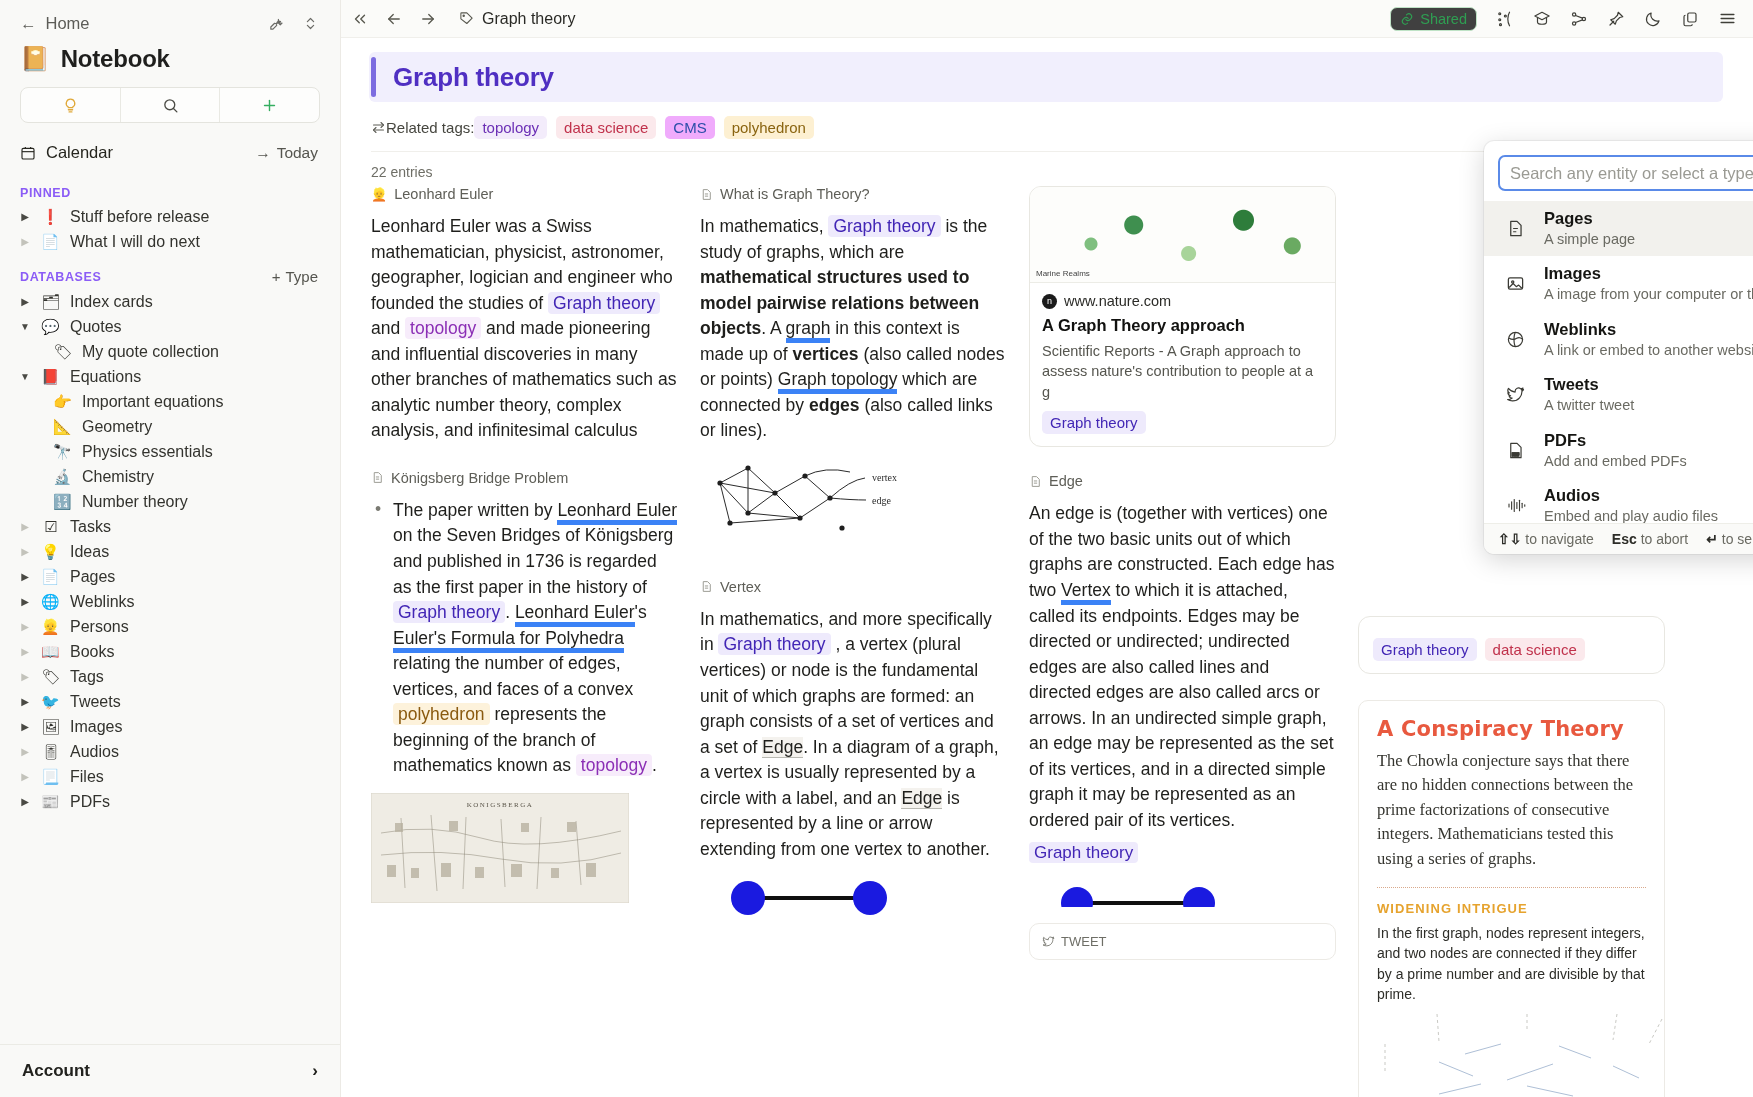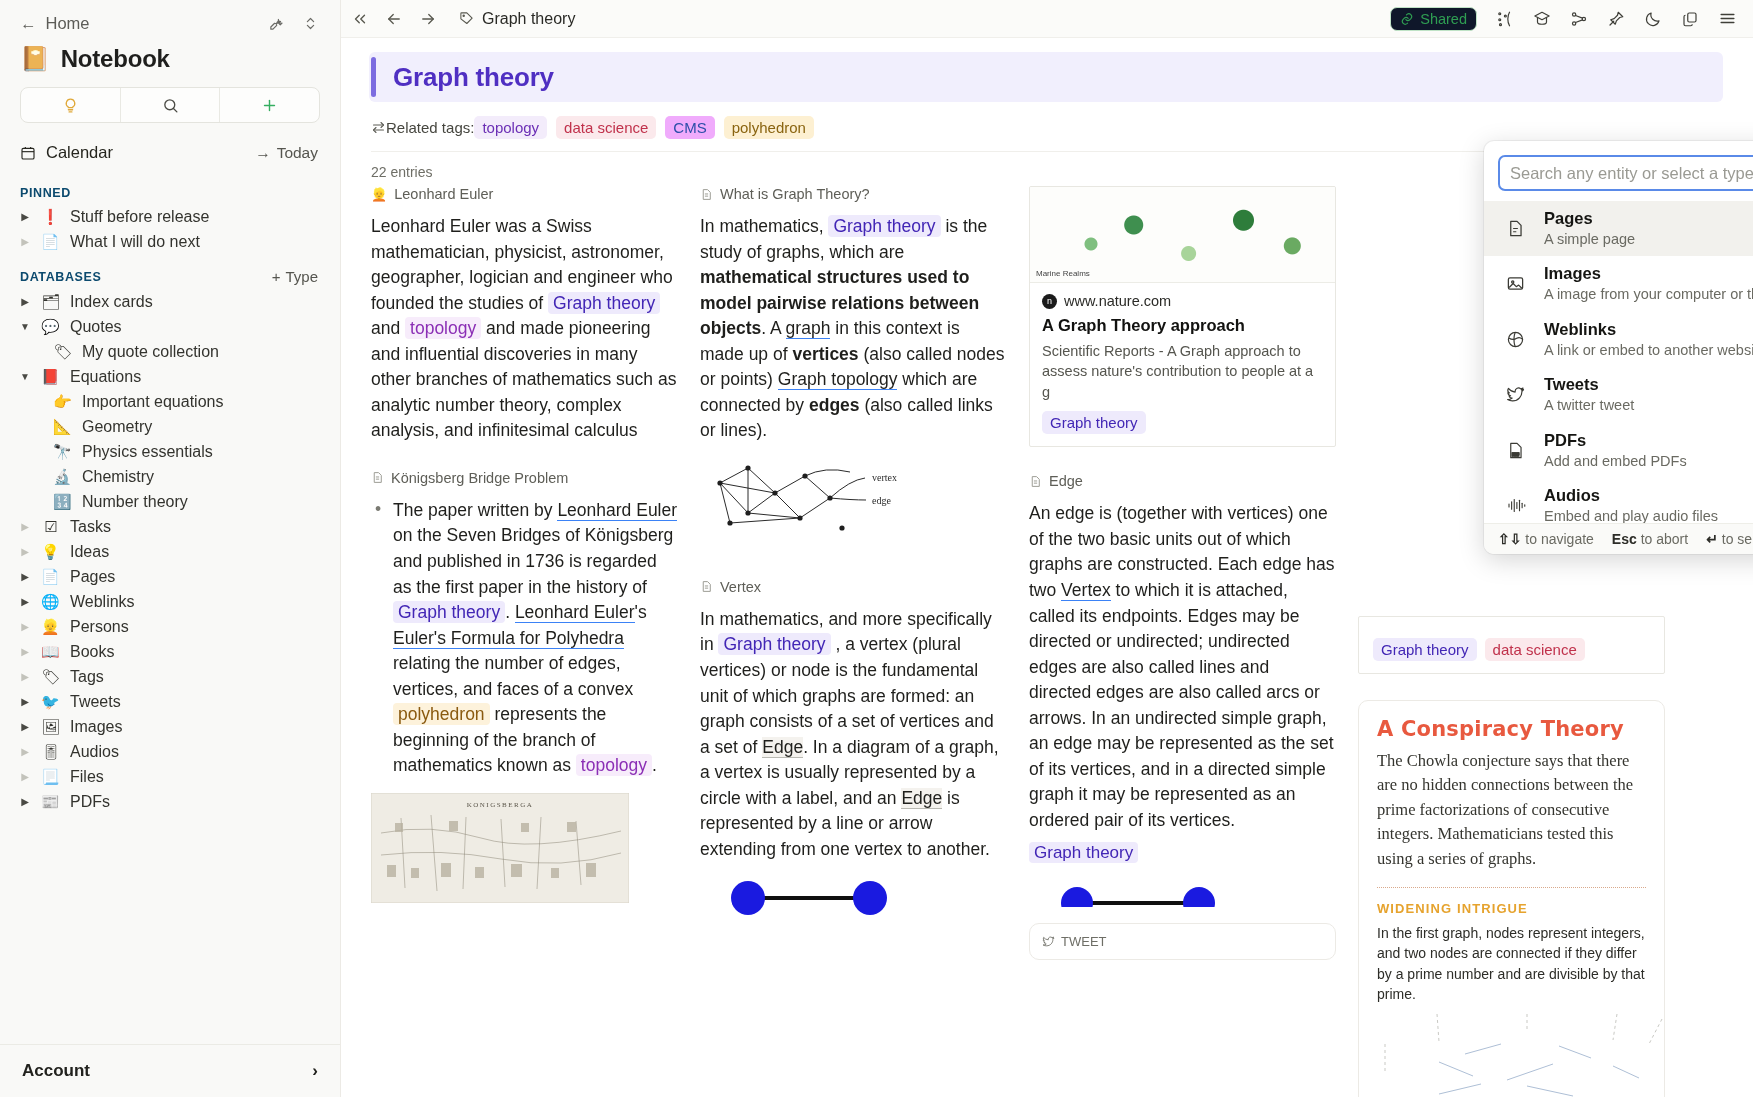--- a/index.html
+++ b/index.html
@@ -41,21 +41,21 @@
   .sb-cal {
     display: flex; align-items: center; justify-content: space-between;
     padding: 10px 22px 10px 20px; font-size: 16.5px; color: #26261f;
   }
   .sb-cal-left { display: flex; align-items: center; gap: 10px; cursor: pointer;}
   .sb-cal-right { display: flex; align-items: center; gap: 6px; color: #55554f; font-size: 15.5px; cursor: pointer;}
   .sb-section {
     display: flex; align-items: center; justify-content: space-between;
     padding: 14px 22px 4px 20px;
   }
-  .sb-section-label { font-size: 12.5px; font-weight: bold; letter-spacing: 0.6px; color: #0c4a6e; }
+  .sb-section-label { font-size: 12.5px; font-weight: bold; letter-spacing: 0.6px; color: #8b5cf6; }
   .sb-section-action { font-size: 15px; color: #55554f; display: flex; align-items: center; gap: 5px; cursor: pointer;}
   .sb-row {
     display: flex; align-items: center; gap: 8px;
     padding: 3.5px 20px 3.5px 18px;
     font-size: 16px; color: #33332e; cursor: pointer;
     white-space: nowrap;
   }
   .tri { width: 14px; display:inline-block; text-align: center; font-size: 10px; color: #4a4a44; flex: 0 0 14px;}
   .tri.dim { color: #c3c3bb; }
   .tri.down { color: #4a4a44; }
@@ -79,21 +79,21 @@
     height: 38px; display: flex; align-items: center; justify-content: space-between;
     padding: 0 16px 0 10px; background: #fbfbf9; border-bottom: 1px solid #f0efeb;
     flex: 0 0 38px;
   }
   .tb-left { display: flex; align-items: center; gap: 16px; color: #58584f; font-size: 16px;}
   .tb-crumb { display: flex; align-items: center; gap: 8px; color: #2a2a26; font-size: 16px; margin-left: 6px; cursor: pointer;}
   .tb-right { display: flex; align-items: center; gap: 19px; color: #3f3f39; }
   .shared-pill {
     display: flex; align-items: center; gap: 6px;
     border: 1px solid #bfe3c6; border-radius: 7px;
-    padding: 3px 9px; color: #2f9e52; font-size: 14.5px; background: #0f172a;
+    padding: 3px 9px; color: #2f9e52; font-size: 14.5px; background: #404040;
     cursor: pointer;
   }
   .content { flex: 1; position: relative; overflow: hidden; padding: 0 14px 0 20px;}
   .page-title-wrap {
     margin: 14px 16px 0 8px;
     background: #f1effd; border-radius: 6px;
     display: flex; align-items: center; height: 50px;
   }
   .page-title-bar { width: 5px; height: 40px; background: #7c6ce0; border-radius: 3px; margin-left: 2px;}
   .page-title { font-size: 26px; font-weight: bold; color: #4f2fc2; margin-left: 17px; letter-spacing: -0.2px;}
@@ -123,29 +123,29 @@
   .cols { display: flex; gap: 22px; margin-left: 10px; margin-top: 2px; }
   .col { width: 307px; flex: 0 0 307px; }
   .blk { margin-bottom: 26px; }
   .blk-head { display: flex; align-items: center; gap: 7px; font-size: 14.5px; color: #5e5e57; margin-bottom: 12px; }
   .blk-head .bi { font-size: 13px; color: #9a9a92; }
   .blk-body { font-size: 17.5px; line-height: 1.46; color: #1f1f1c; }
   .hl { border-radius: 4px; padding: 1px 5px; }
   .hl.gt { background: #eeeafc; color: #4226b5; }
   .hl.topo { background: #f7ecfb; color: #8b2fb5; }
   .hl.poly { background: #fdf2db; color: #8a5a10; }
-  .ul { border-bottom: 1px solid #3b82f6; }
+  .ul { border-bottom: 5px solid #3b82f6; }
   .ul2 { background: #f4f2ee; border-bottom: 1px solid #b9b9b2; }
   .bold { font-weight: bold; }
   ul.bl { list-style: none; }
   ul.bl li { position: relative; padding-left: 22px; }
   ul.bl li:before { content: "•"; position: absolute; left: 4px; top: -1px; color: #7a7a72; }
 
   
-  .linkcard { border: 1px solid #e8e7e1; border-radius: 2px; overflow: hidden; background: #fff; }
+  .linkcard { border: 1px solid #e8e7e1; border-radius: 12px; overflow: hidden; background: #fff; }
   .linkcard .img {
     height: 96px; background:
       radial-gradient(circle at 20% 60%, #7fbf7f 0 6px, transparent 7px),
       radial-gradient(circle at 34% 40%, #3f8f4f 0 9px, transparent 10px),
       radial-gradient(circle at 52% 70%, #a8d49a 0 7px, transparent 8px),
       radial-gradient(circle at 70% 35%, #2e7d3b 0 10px, transparent 11px),
       radial-gradient(circle at 86% 62%, #6aaa62 0 8px, transparent 9px),
       #fdfdfb;
     border-bottom: 1px solid #ececE6;
     position: relative;

